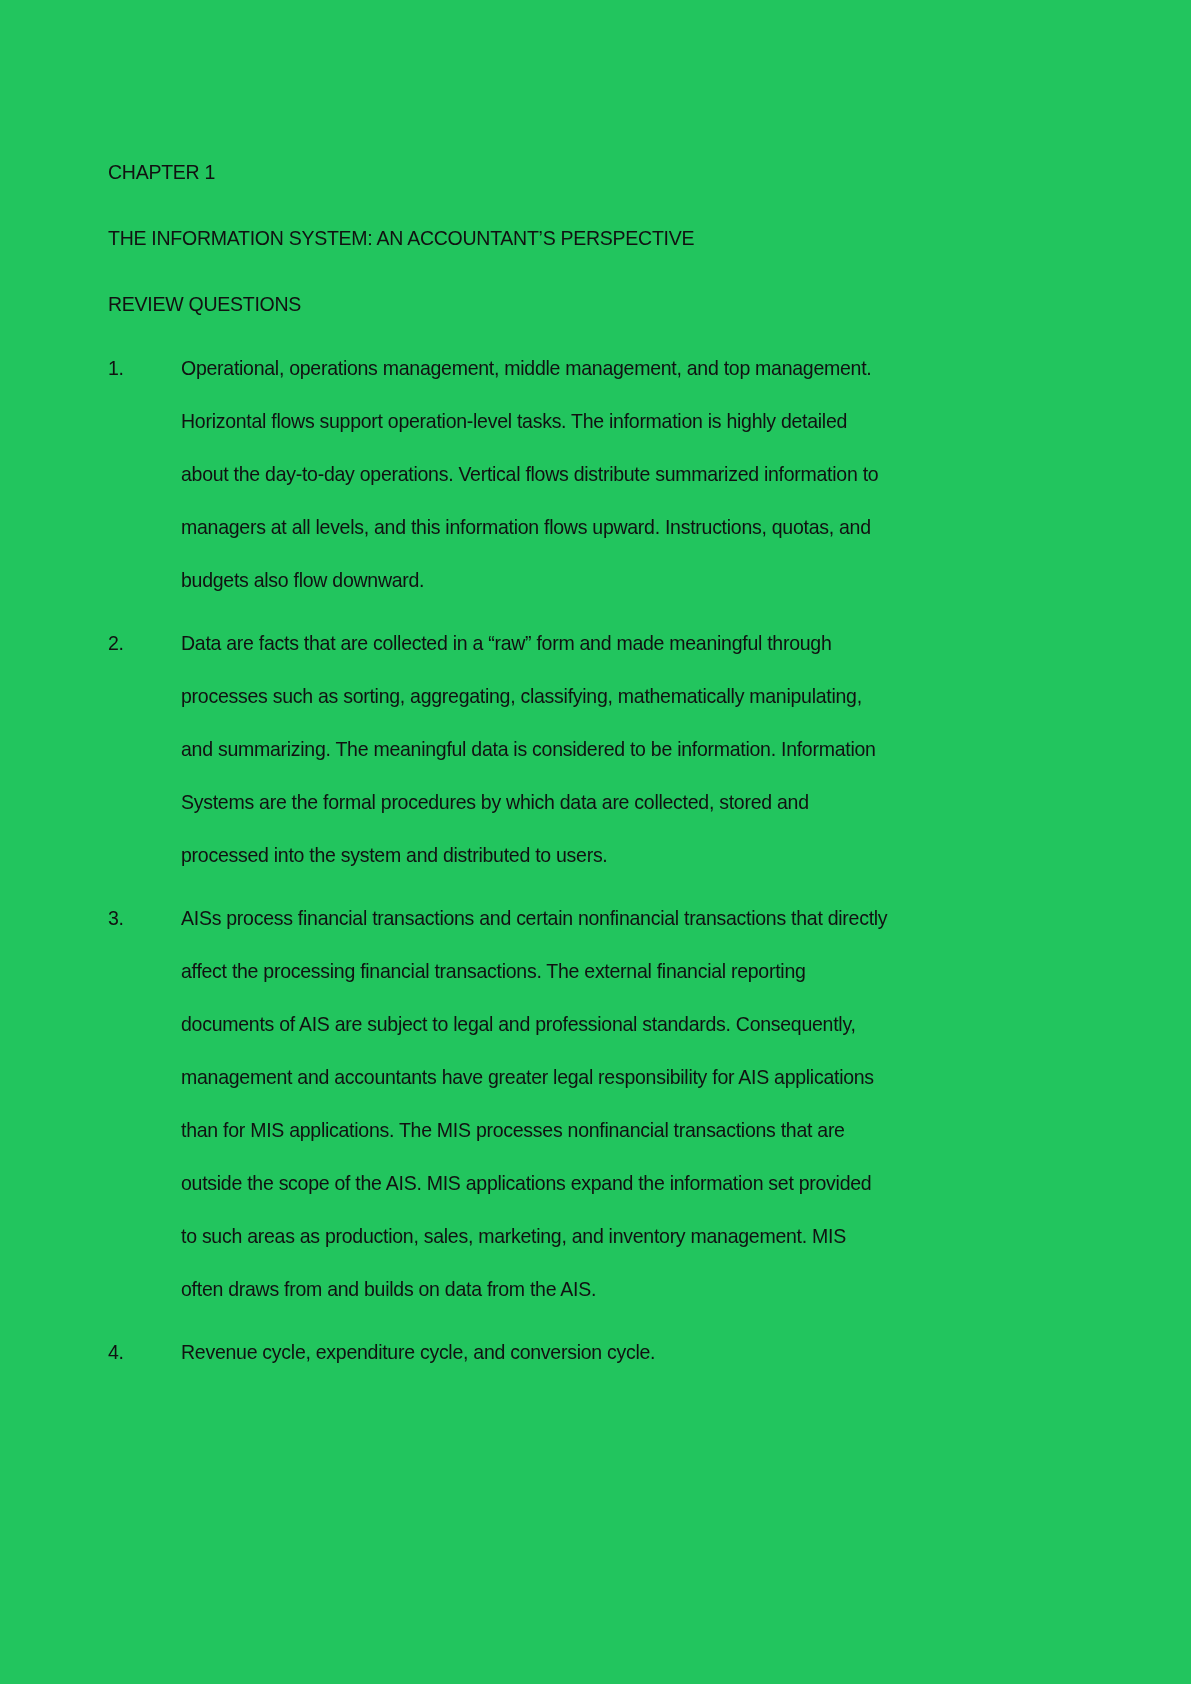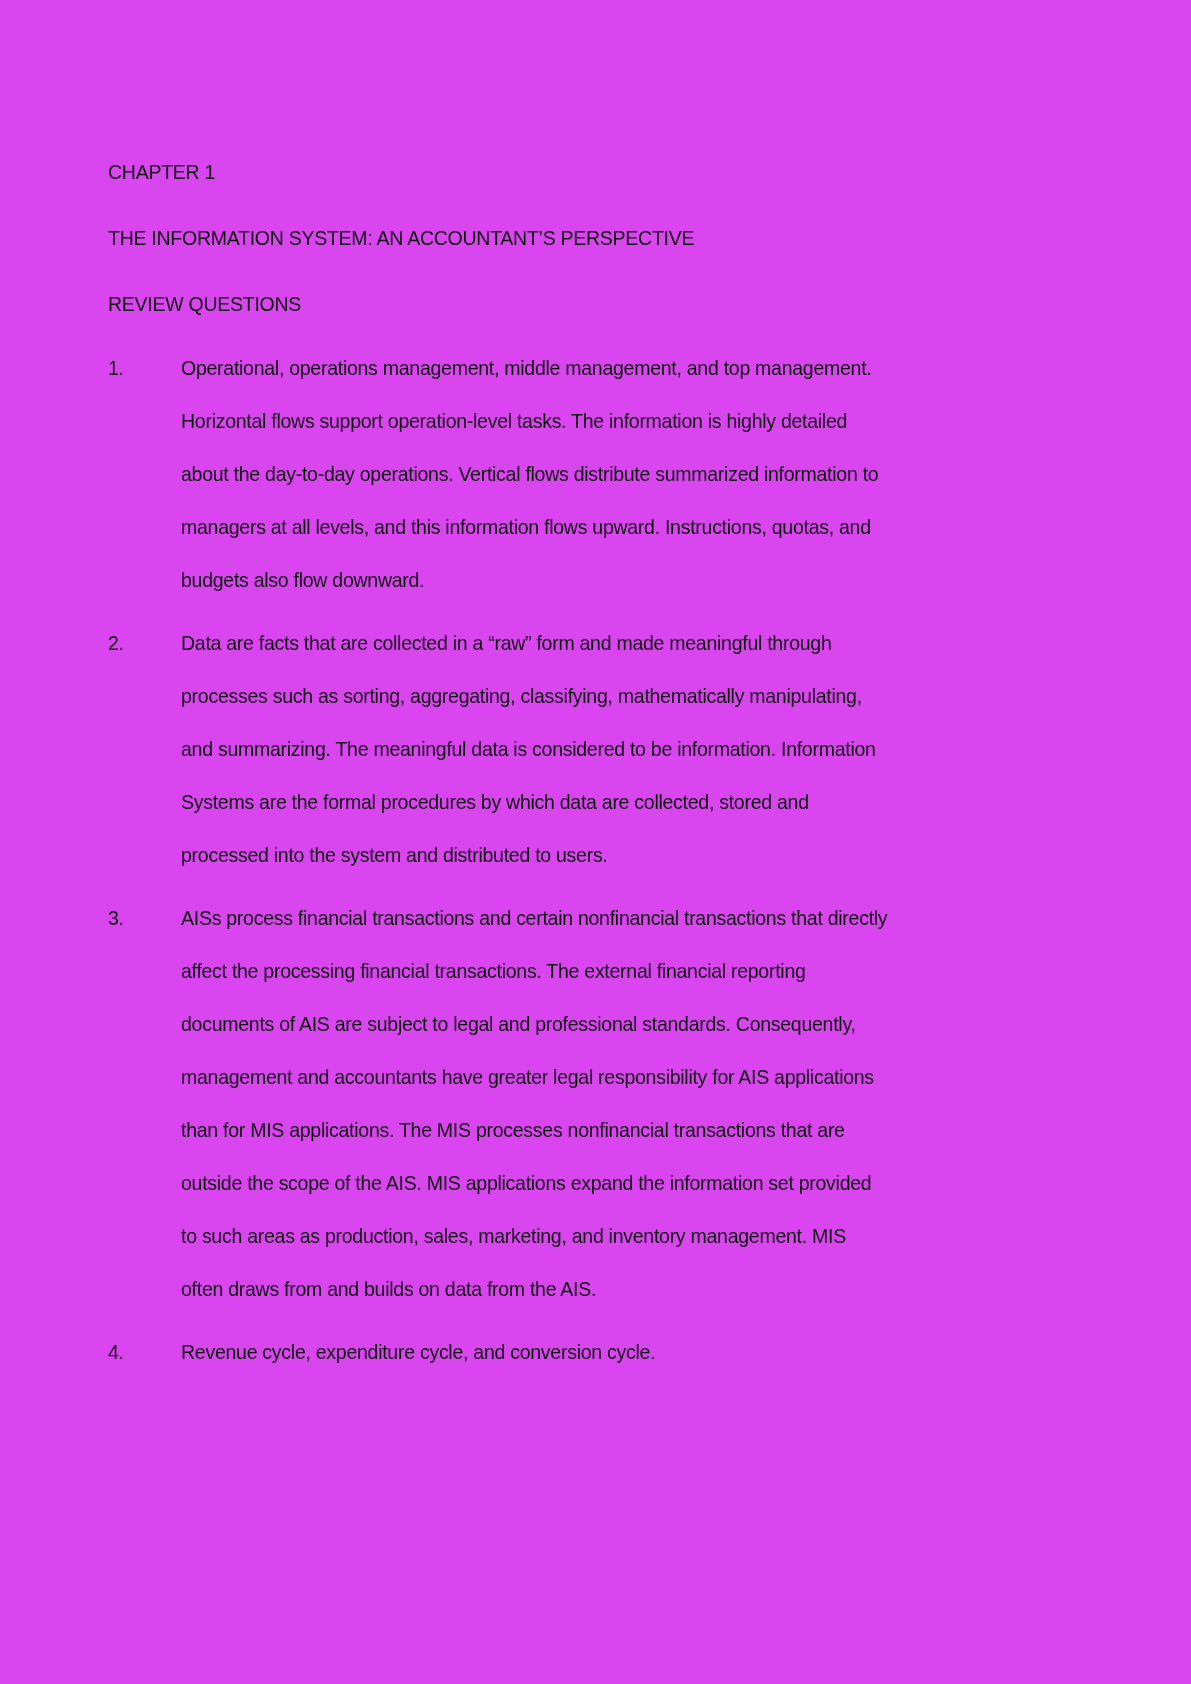--- a/index.html
+++ b/index.html
@@ -1,18 +1,18 @@
 <!DOCTYPE html>
 <html><head>
 <meta charset="utf-8">
 <style>
   html, body { margin:0; padding:0; background:#ffffff; }
   body { width:1191px; height:1684px; position:relative; overflow:hidden; }
   .page {
-    position:absolute; left:0; top:0; width:1191px; height:1684px; background:#d946ef;
+    position:absolute; left:0; top:0; width:1191px; height:1684px; background:#22c55e;
     font-family:"Liberation Sans", sans-serif; color:#111111;
     font-size:21px; letter-spacing:-0.3px;
   }
   .line {
     position:absolute; white-space:nowrap; line-height:24px;
     transform-origin:left top; transform:scaleX(0.93);
   }
   .heading { left:108px; }
   .num { left:108px; }
   .body { left:181px; }

